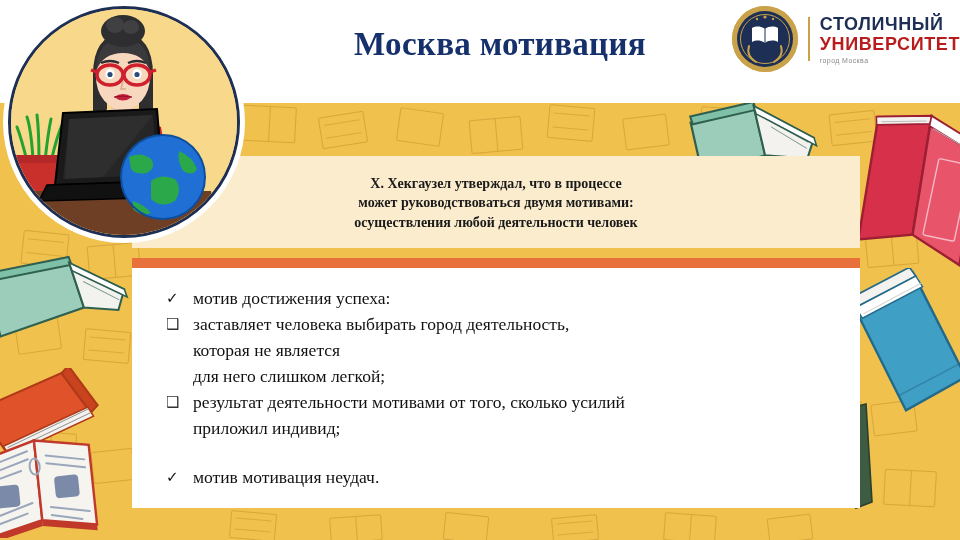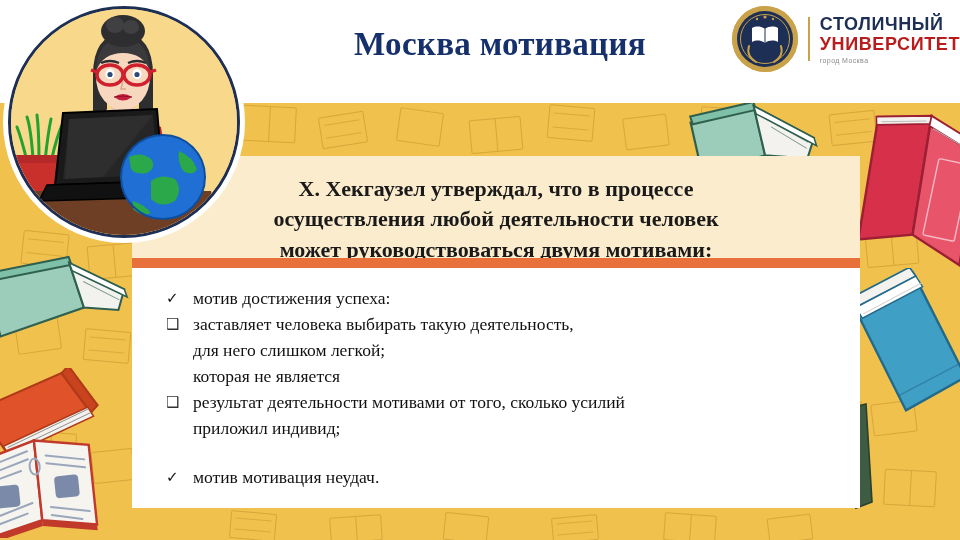--- a/index.html
+++ b/index.html
@@ -154,21 +154,21 @@
     width: 728px;
     background: #fbeccd;
     z-index: 5;
     padding: 18px 26px 16px 26px;
     box-sizing: border-box;
     text-align: center;
   }
   .statement-text {
     font-family: "Liberation Serif", "DejaVu Serif", serif;
     font-weight: bold;
-    font-size: 22px;
+    font-size: 14px;
     line-height: 1.38;
     color: #1a1a1a;
     margin: 0;
   }
   .orange-bar {
     position: absolute;
     left: 132px; top: 258px;
     width: 728px; height: 10px;
     background: #e8703a;
     z-index: 5;
@@ -445,43 +445,43 @@
         <path d="M140 172 Q150 164 164 170 Q172 180 164 192 Q150 200 140 190 Z" fill="#2aa84a"></path>
         <path d="M168 142 Q182 148 186 160 Q182 168 172 162 Q166 152 168 142 Z" fill="#2aa84a"></path>
         <path d="M122 192 Q134 196 140 204 Q130 208 122 200 Z" fill="#2aa84a"></path>
         <circle cx="152" cy="168" r="42" fill="none" stroke="#0d4f9e" stroke-width="2"></circle>
       </g>
     </svg>
   </div>
 
   <div class="statement-box">
     <p class="statement-text">X. Хекгаузел утверждал, что в процессе</p>
+    <p class="statement-text">может руководствоваться двумя мотивами:</p>
     <p class="statement-text">осуществления любой деятельности человек</p>
-    <p class="statement-text">может руководствоваться двумя мотивами:</p>
   </div>
 
   <div class="orange-bar"></div>
 
   <div class="body-box">
     <div class="bullet-list" id="bullet-list">
         <div class="bullet-row">
           <span class="bullet-glyph">✓</span>
           <span class="bullet-text bold">мотив достижения успеха:</span>
         </div>
         <div class="bullet-row">
           <span class="bullet-glyph box">❑</span>
-          <span class="bullet-text">заставляет человека выбирать такую деятельность,</span>
+          <span class="bullet-text">заставляет человека выбирать город деятельность,</span>
+        </div>
+        <div class="bullet-row">
+          <span class="bullet-glyph"></span>
+          <span class="bullet-text">которая не является</span>
         </div>
         <div class="bullet-row">
           <span class="bullet-glyph"></span>
           <span class="bullet-text">для него слишком легкой;</span>
-        </div>
-        <div class="bullet-row">
-          <span class="bullet-glyph"></span>
-          <span class="bullet-text">которая не является</span>
         </div>
         <div class="bullet-row">
           <span class="bullet-glyph box">❑</span>
           <span class="bullet-text">результат деятельности мотивами от того, сколько усилий</span>
         </div>
         <div class="bullet-row">
           <span class="bullet-glyph"></span>
           <span class="bullet-text">приложил индивид;</span>
         </div>
         <div class="bullet-row spaced">

